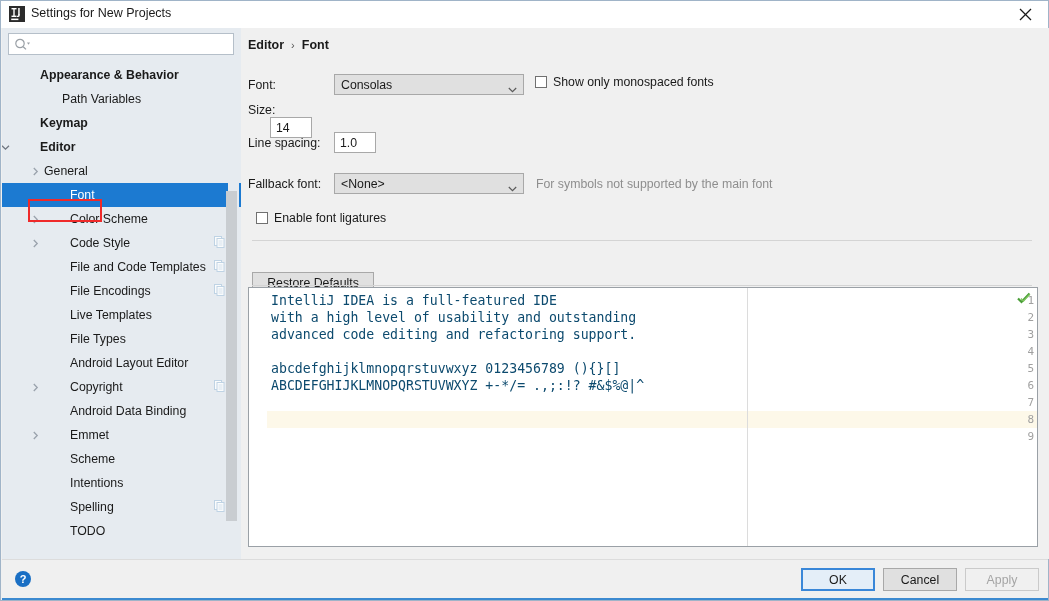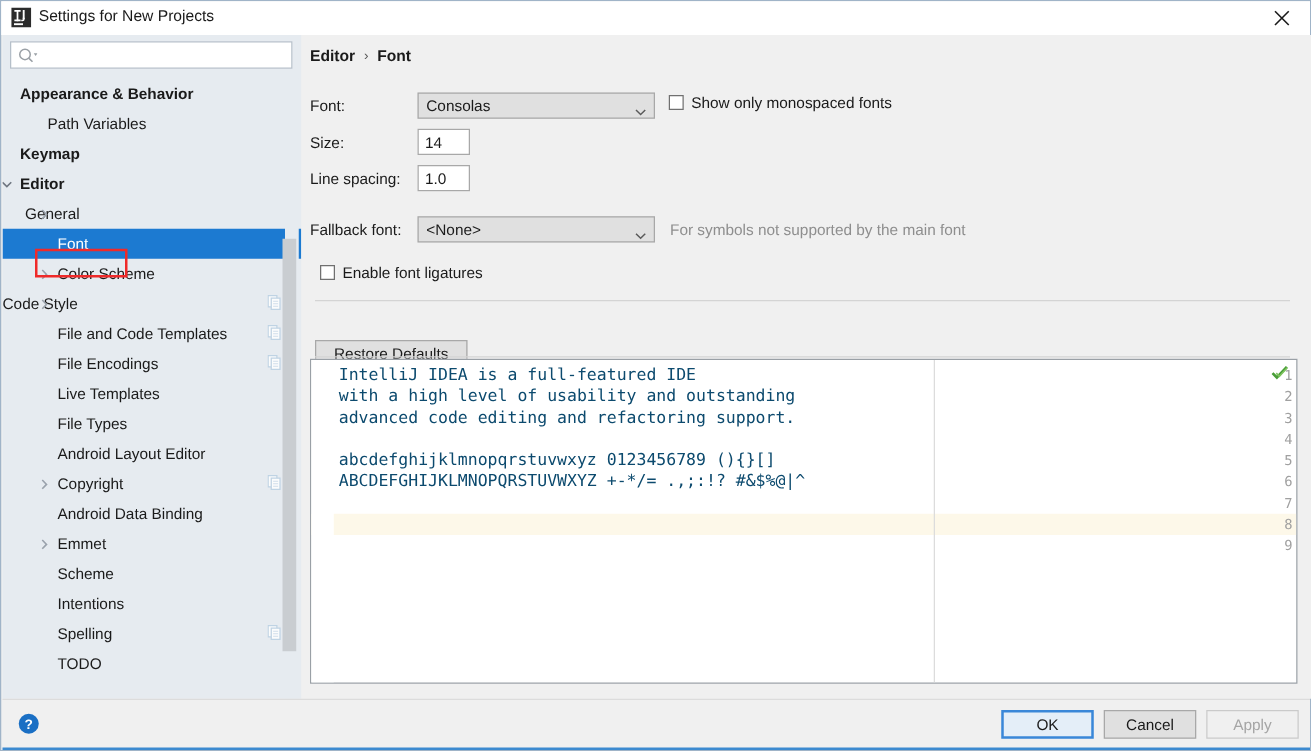--- a/index.html
+++ b/index.html
@@ -78,20 +78,21 @@
     overflow: hidden;
   }
   .tree-row {
     position: relative;
     height: 24px;
     display: flex;
     align-items: center;
     box-sizing: border-box;
     cursor: default;
     white-space: nowrap;
+    padding-left: 24px;
   }
   .tree-row.selected {
     background: #1c7ad1;
   }
   .tree-row.selected .tree-label { color: #ffffff; }
   .tree-arrow {
     position: absolute;
     width: 12px; height: 12px;
     display: flex; align-items: center; justify-content: center;
   }
@@ -386,21 +387,21 @@
             </svg>
           </span>
           <span class="tree-label" style="margin-left: 44px;">Color Scheme</span>
         </div>
         <div class="tree-row">
           <span class="tree-arrow" style="left: 27px;">
             <svg width="7" height="9" viewBox="0 0 7 9">
               <path d="M1.8 1 L5.2 4.5 L1.8 8" fill="none" stroke="#9aa2ac" stroke-width="1.3"></path>
             </svg>
           </span>
-          <span class="tree-label" style="">Code Style</span>
+          <span class="tree-label" style="margin-left: 44px;">Code Style</span>
           <span class="tree-badge"><svg width="11" height="12" viewBox="0 0 11 12">
               <rect x="0.5" y="0.5" width="7" height="9" fill="#ffffff" stroke="#b9cfe2" stroke-width="1"></rect>
               <rect x="3" y="2.5" width="7" height="9" fill="#ffffff" stroke="#b9cfe2" stroke-width="1"></rect>
               <line x1="4.5" y1="5" x2="8.5" y2="5" stroke="#cddcea" stroke-width="0.9"></line>
               <line x1="4.5" y1="7" x2="8.5" y2="7" stroke="#cddcea" stroke-width="0.9"></line>
               <line x1="4.5" y1="9" x2="8.5" y2="9" stroke="#cddcea" stroke-width="0.9"></line>
             </svg></span>
         </div>
         <div class="tree-row">
           <span class="tree-label" style="margin-left: 44px;">File and Code Templates</span>
@@ -507,21 +508,21 @@
         </div>
       </div>
 
       <div class="row" style="left:293px; top:7px;">
         <label class="chk-wrap">
           <span class="chkbox"></span>
           <span class="chk-label">Show only monospaced fonts</span>
         </label>
       </div>
 
-      <div class="row" style="left:6px; top:35px;">
+      <div class="row" style="left:6px; top:35px;flex-direction:column;">
         <span class="flabel" style="width:86px;">Size:</span>
         <div class="txtfield" style="width:42px;">
           <input type="text" value="14" style="">
         </div>
       </div>
 
       <div class="row" style="left:6px; top:64px;">
         <span class="flabel" style="width:86px;">Line spacing:</span>
         <div class="txtfield" style="width:42px;">
           <input type="text" value="1.0" style="">

